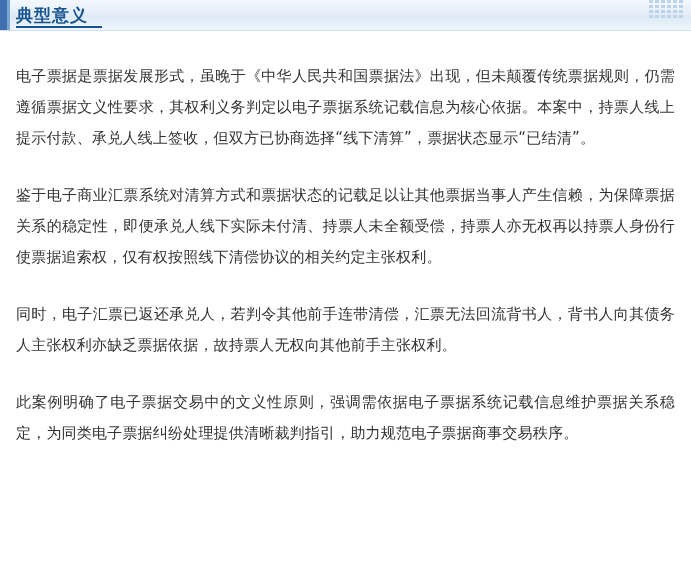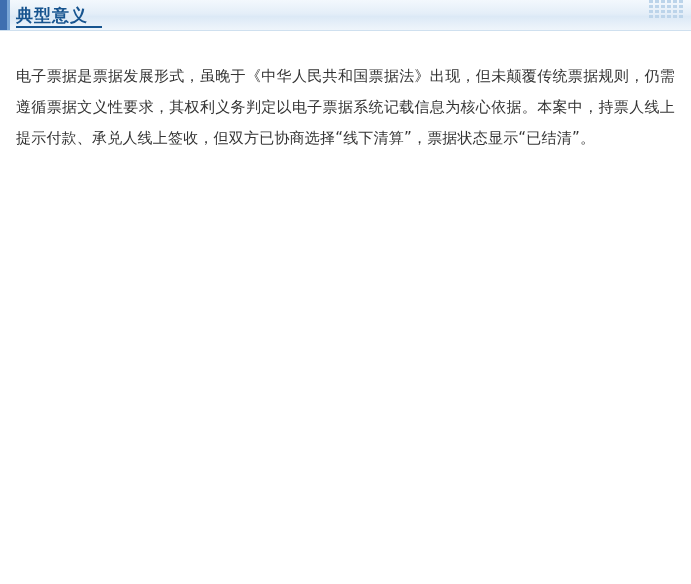--- a/index.html
+++ b/index.html
@@ -131,15 +131,18 @@
         <i></i>
         <i></i>
         <i></i>
         <i></i>
         <i></i>
     </div>
   </div>
 
   <div class="content">
     <p class="para">电子票据是票据发展形式，虽晚于《中华人民共和国票据法》出现，但未颠覆传统票据规则，仍需遵循票据文义性要求，其权利义务判定以电子票据系统记载信息为核心依据。本案中，持票人线上提示付款、承兑人线上签收，但双方已协商选择“线下清算”，票据状态显示“已结清”。</p>
+    <p class="para">鉴于电子商业汇票系统对清算方式和票据状态的记载足以让其他票据当事人产生信赖，为保障票据关系的稳定性，即便承兑人线下实际未付清、持票人未全额受偿，持票人亦无权再以持票人身份行使票据追索权，仅有权按照线下清偿协议的相关约定主张权利。</p>
+    <p class="para">同时，电子汇票已返还承兑人，若判令其他前手连带清偿，汇票无法回流背书人，背书人向其债务人主张权利亦缺乏票据依据，故持票人无权向其他前手主张权利。</p>
+    <p class="para">此案例明确了电子票据交易中的文义性原则，强调需依据电子票据系统记载信息维护票据关系稳定，为同类电子票据纠纷处理提供清晰裁判指引，助力规范电子票据商事交易秩序。</p>
   </div>
 
 </div>
 
 </body></html>

